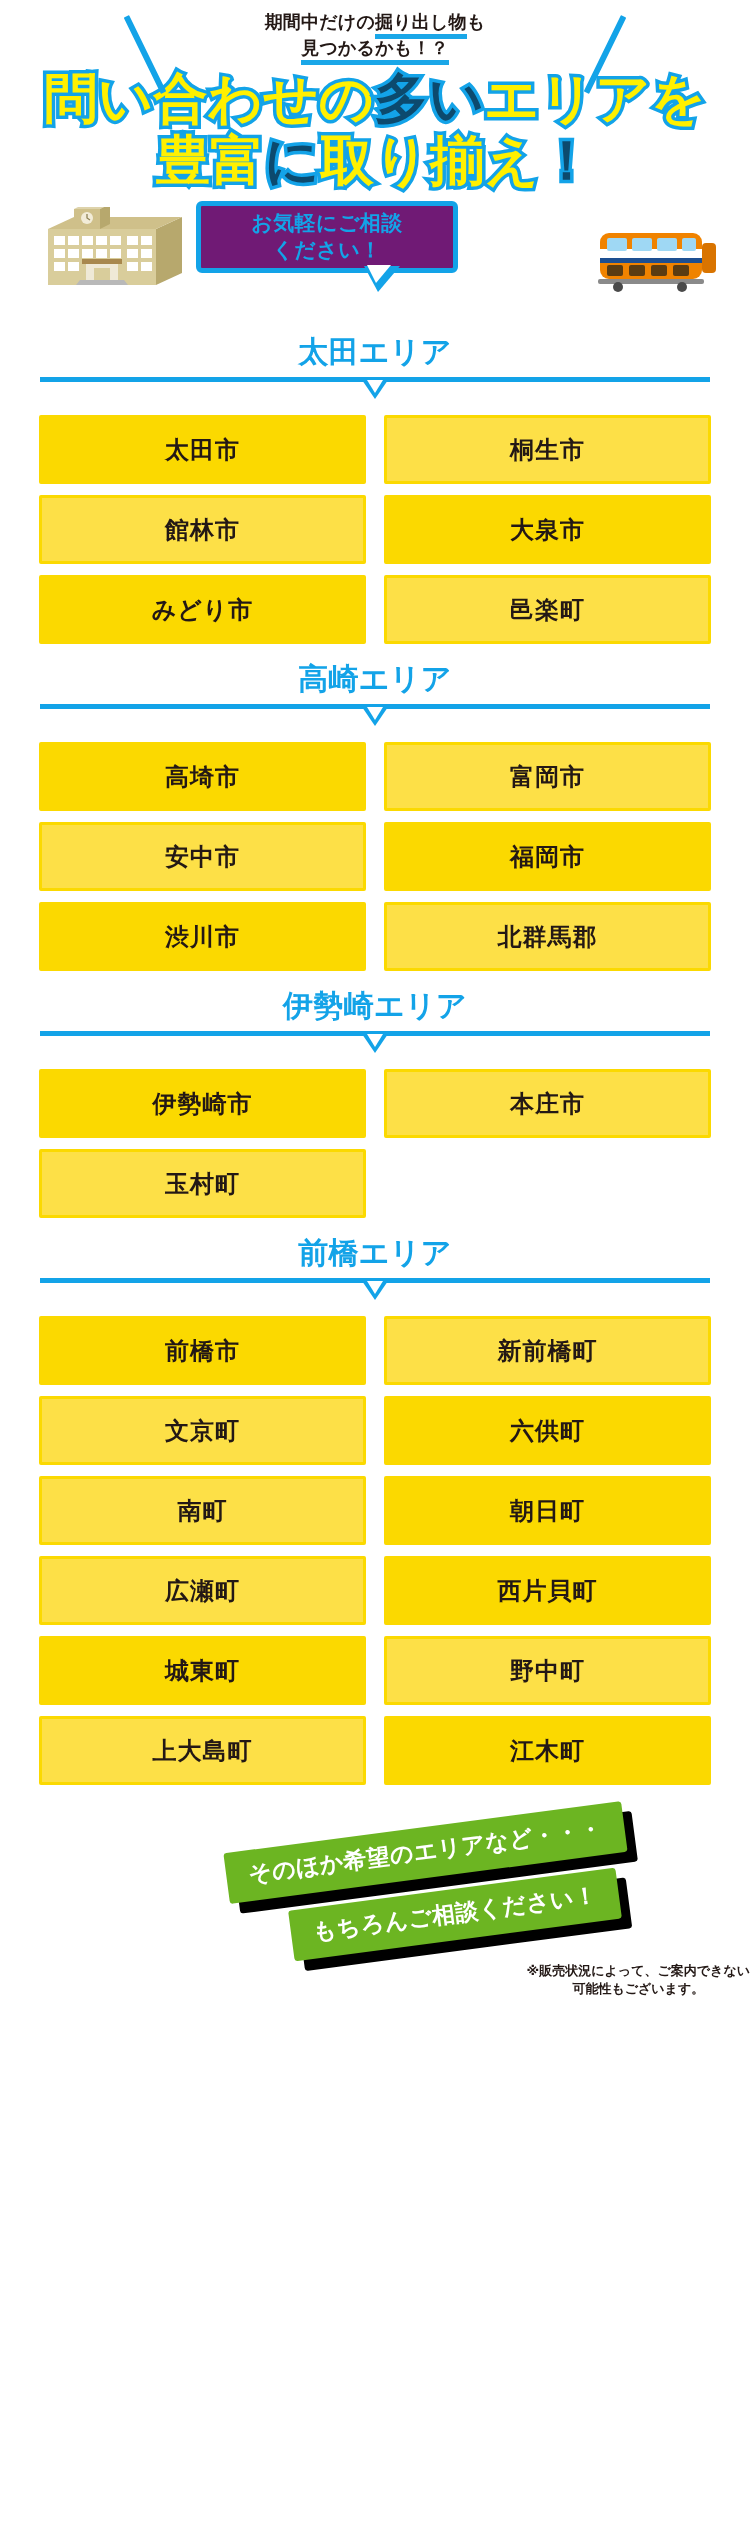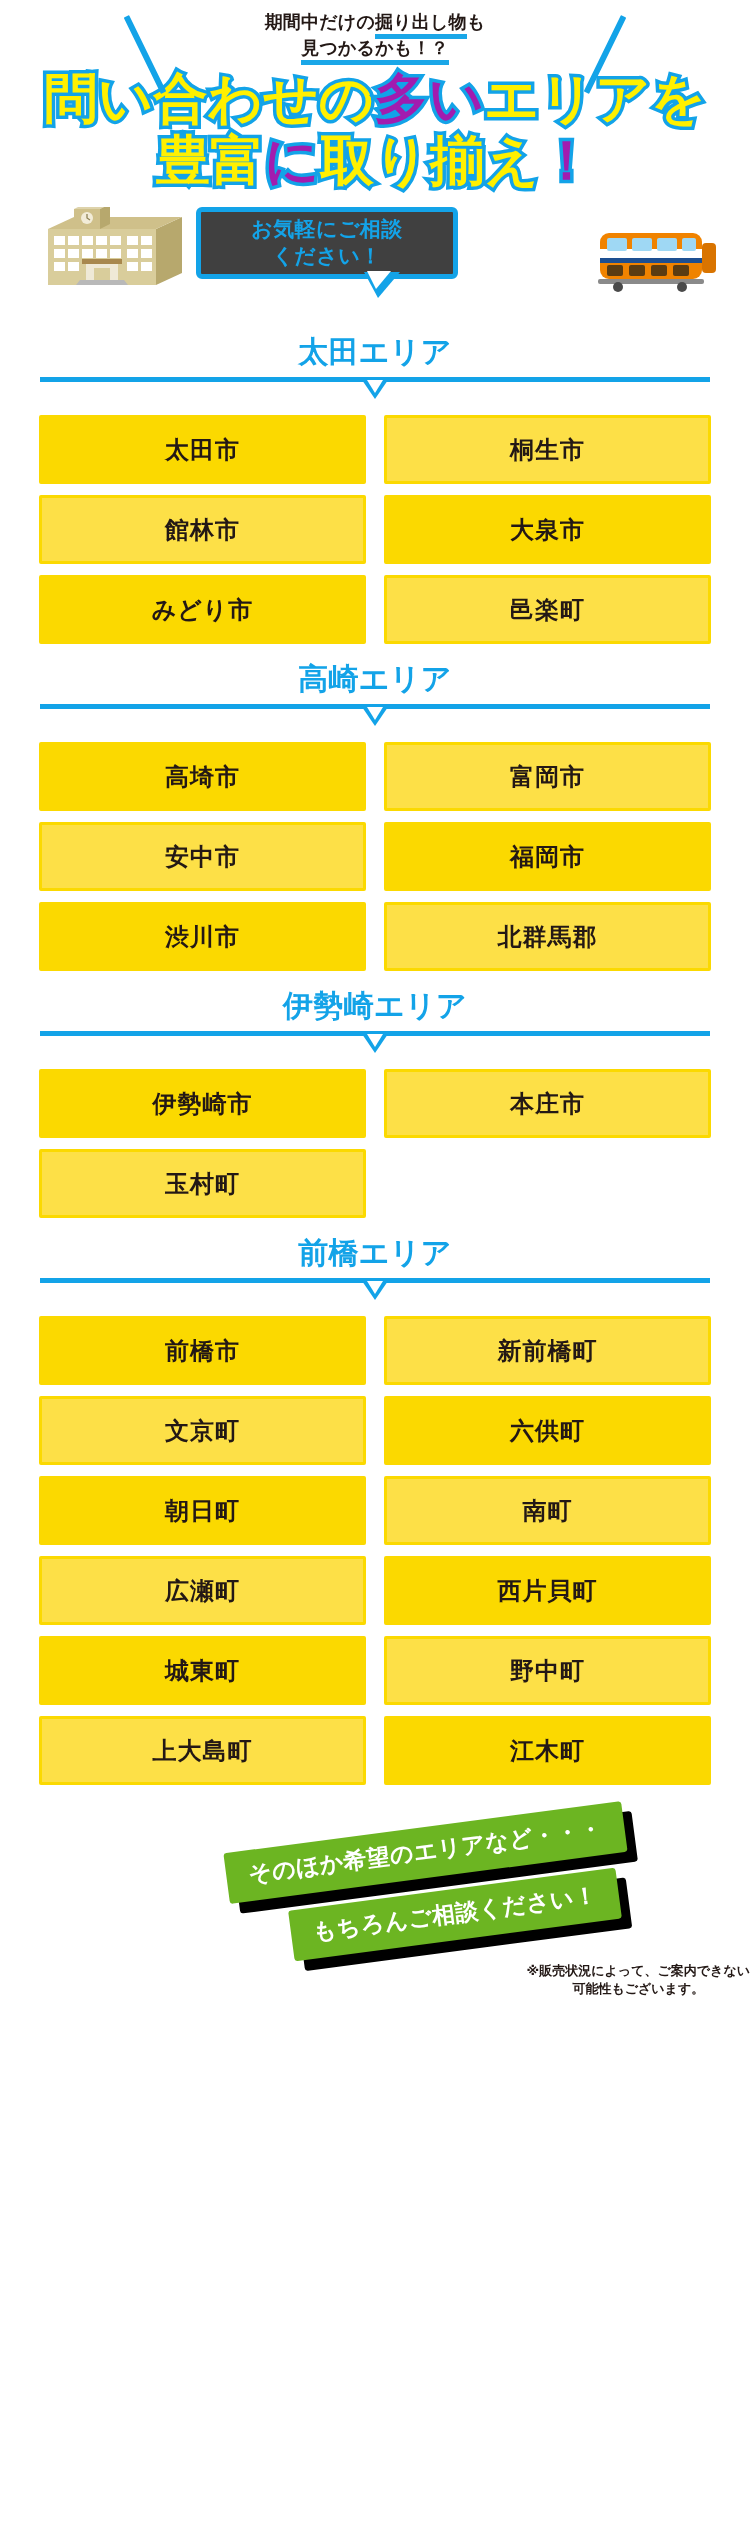--- a/index.html
+++ b/index.html
@@ -78,21 +78,21 @@
   }
   .hl-row:last-child { margin-bottom: 12px; }
 
   .hl-y {
     color: #fff000;
     -webkit-text-stroke: 7px #13a3e8;
     paint-order: stroke fill;
     text-stroke: 7px #13a3e8;
   }
   .hl-w {
-    color: #a21caf;
+    color: #0c4a6e;
     -webkit-text-stroke: 7px #13a3e8;
     paint-order: stroke fill;
     text-stroke: 7px #13a3e8;
   }
 
   
   .illus {
     position: relative;
     height: 116px;
     margin-top: 14px;
@@ -104,26 +104,26 @@
     left: 48px;
     top: 6px;
     width: 140px;
     height: 82px;
   }
 
   
   .bubble {
     position: absolute;
     left: 196px;
-    top: 6px;
+    top: 0;
     width: 262px;
     height: 72px;
     border: 5px solid #13a3e8;
     border-radius: 6px;
-    background: #404040;
+    background: #701a75;
     box-sizing: border-box;
     display: flex;
     flex-direction: column;
     align-items: center;
     justify-content: center;
   }
   .bubble-line {
     font-size: 21px;
     font-weight: 900;
     color: #13a3e8;
@@ -404,22 +404,22 @@
         <div class="area-rule">
           <span class="bar"></span>
           <span class="notch"></span>
           <span class="notch-inner"></span>
         </div>
         <div class="chip-grid">
           <div class="chip filled">前橋市</div>
           <div class="chip outline">新前橋町</div>
           <div class="chip outline">文京町</div>
           <div class="chip filled">六供町</div>
+          <div class="chip outline">南町</div>
           <div class="chip filled">朝日町</div>
-          <div class="chip outline">南町</div>
           <div class="chip outline">広瀬町</div>
           <div class="chip filled">西片貝町</div>
           <div class="chip filled">城東町</div>
           <div class="chip outline">野中町</div>
           <div class="chip outline">上大島町</div>
           <div class="chip filled">江木町</div>
         </div>
       </div>
     </div>
 

